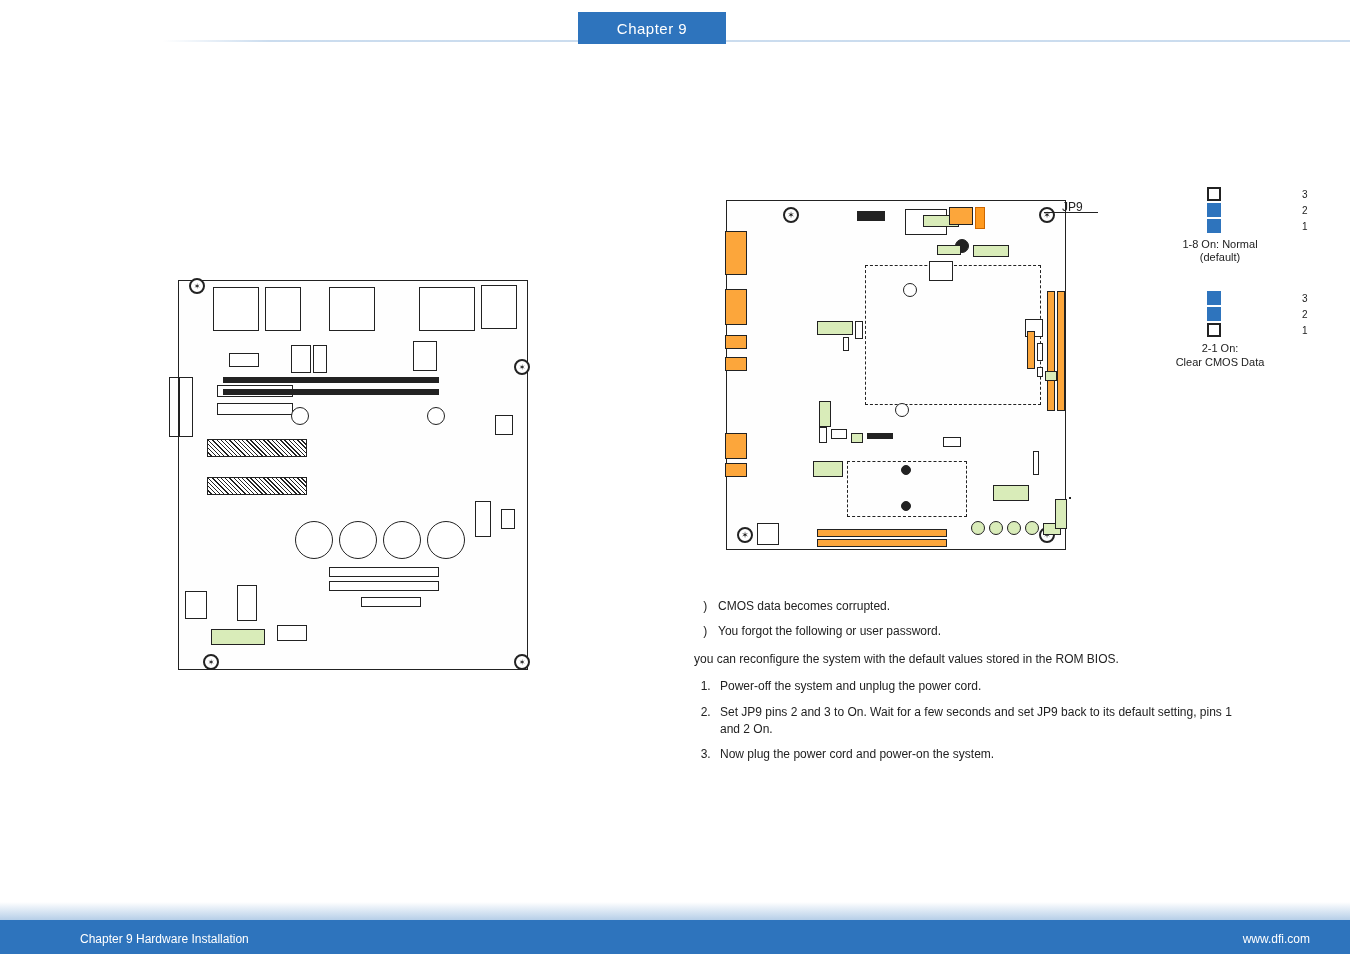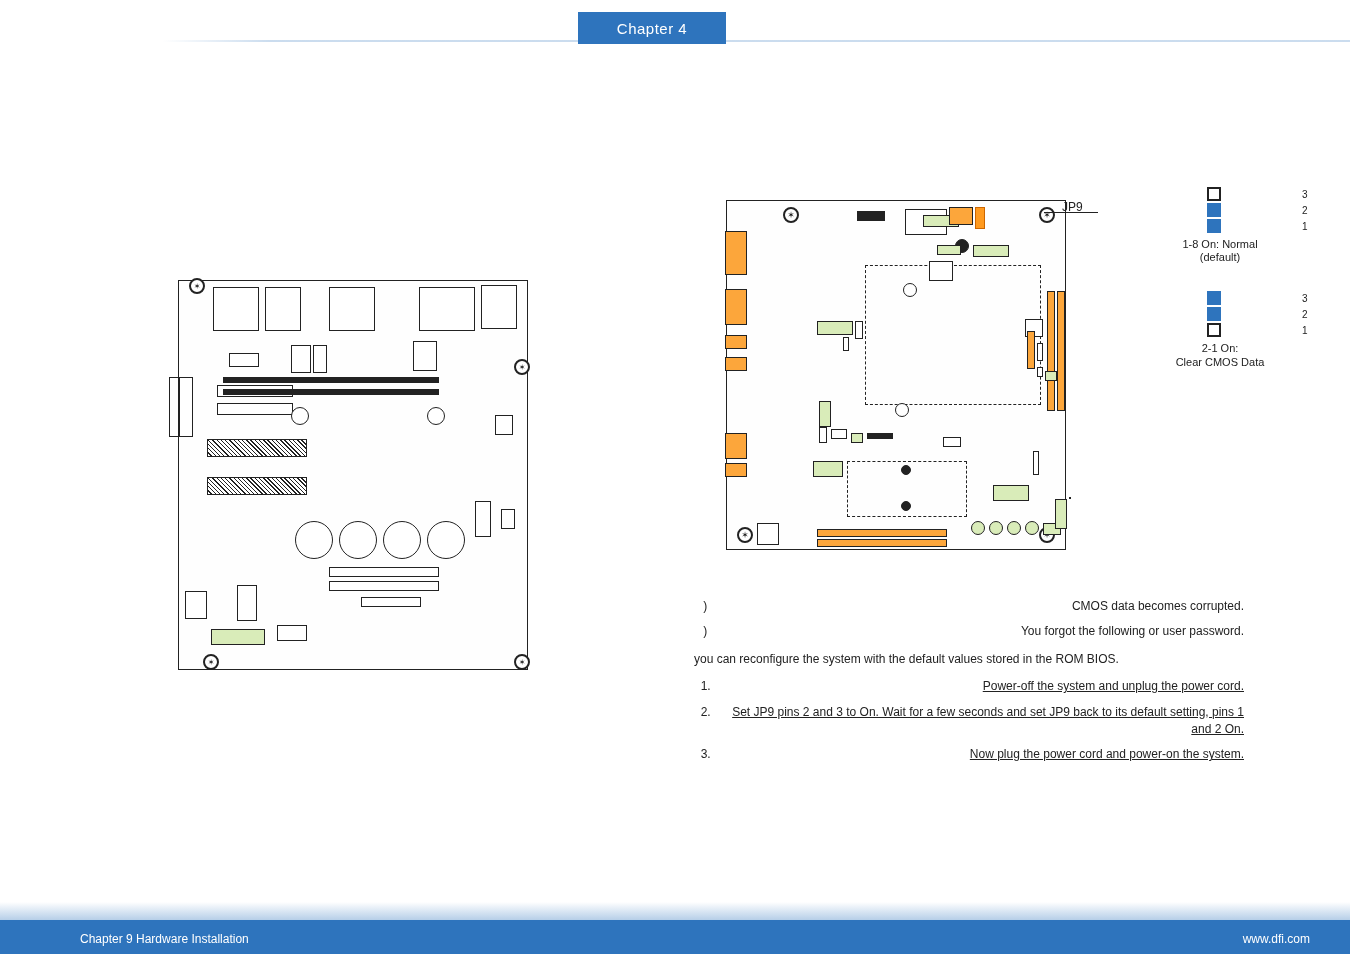--- a/index.html
+++ b/index.html
@@ -50,30 +50,30 @@
   .pin { width:14px; height:14px; border:2px solid #222; margin: 1px auto; }
   .pin.on { background:#2e74bd; border-color:#2e74bd;}
   .pin-row { display:flex; align-items:center; justify-content:center;}
   .pin-num { font-size:10px; color:#222; margin-left:4px; width:8px; text-align:left;}
   .jumper-caption { font-size:11px; color:#222; line-height:1.2; margin-top:4px; white-space: pre-line;}
 
   
   .text-col { position:absolute; top: 598px; left: 694px; width: 550px; color:#222; font-size:12px; line-height:1.45;}
   .text-col p { margin-bottom: 10px; }
   .text-col ol, .text-col .alpha { padding-left: 20px; margin-bottom:10px;}
-  .text-col li { margin-bottom: 8px; padding-left: 4px; text-align: right;}
+  .text-col li { margin-bottom: 8px; padding-left: 4px;}
   .alpha li::marker { content: attr(data-marker) ")  "; }
-  .numbered li { padding-left: 6px; text-decoration: underline; }
+  .numbered li { padding-left: 6px; }
 </style>
 </head>
 <body>
 
 <div class="page">
   <div class="header-bar"></div>
-  <div class="chapter-tab">Chapter 4</div>
+  <div class="chapter-tab">Chapter 9</div>
 
   <div class="left-board">
     <div class="left-corner lc-tl">✶</div>
     <div class="left-corner lc-tr">✶</div>
     <div class="left-corner lc-bl">✶</div>
     <div class="left-corner lc-br">✶</div>
 
     <div class="schm" style="top:6px;left:34px;width:46px;height:44px;"></div>
     <div class="schm" style="top:6px;left:86px;width:36px;height:44px;"></div>
     <div class="schm" style="top:6px;left:150px;width:46px;height:44px;"></div>

